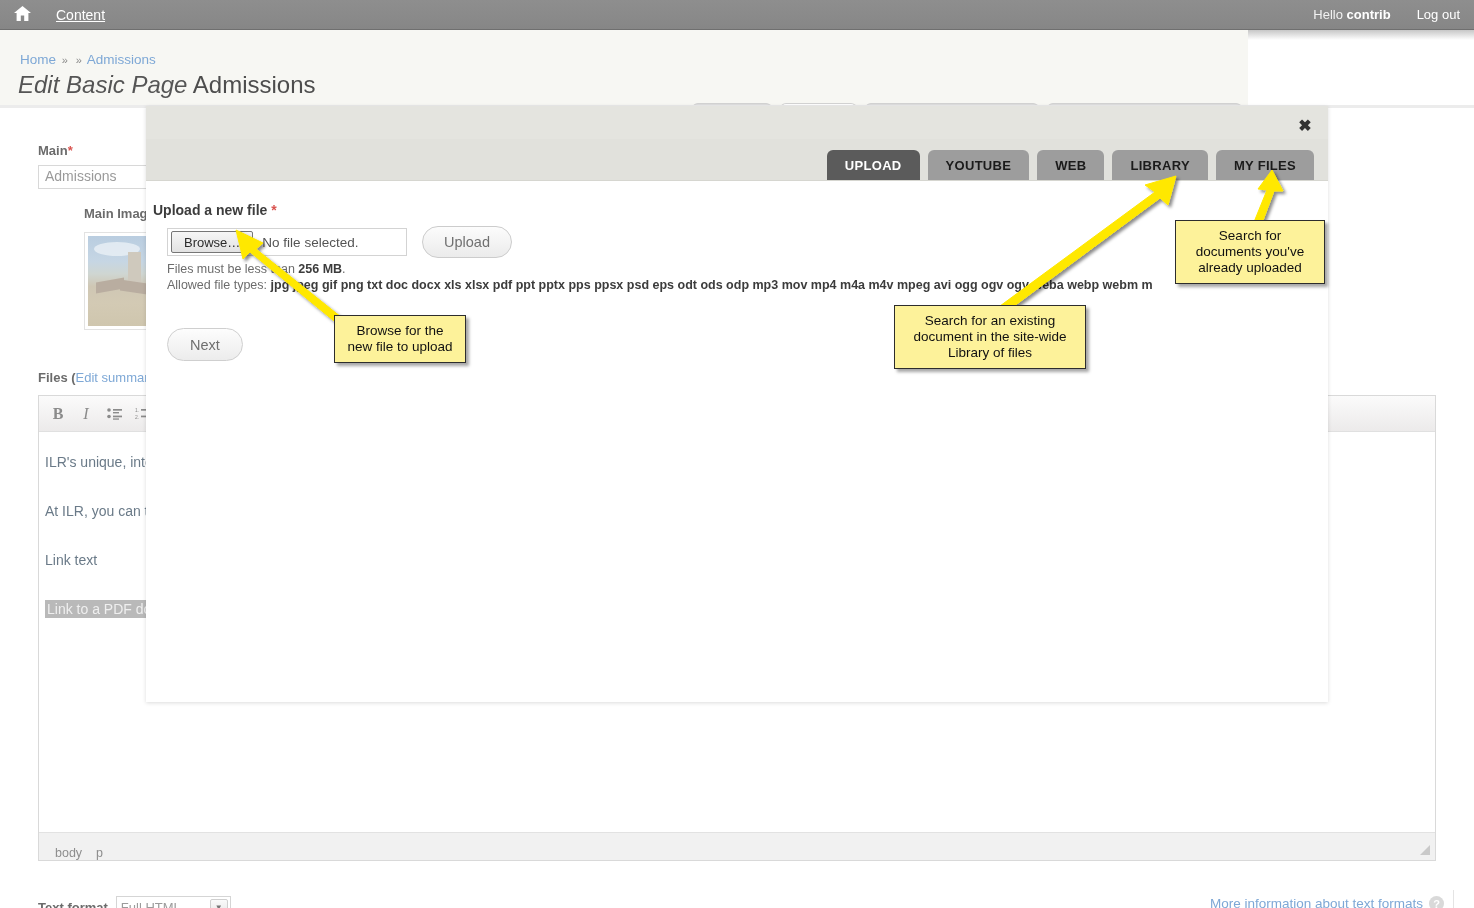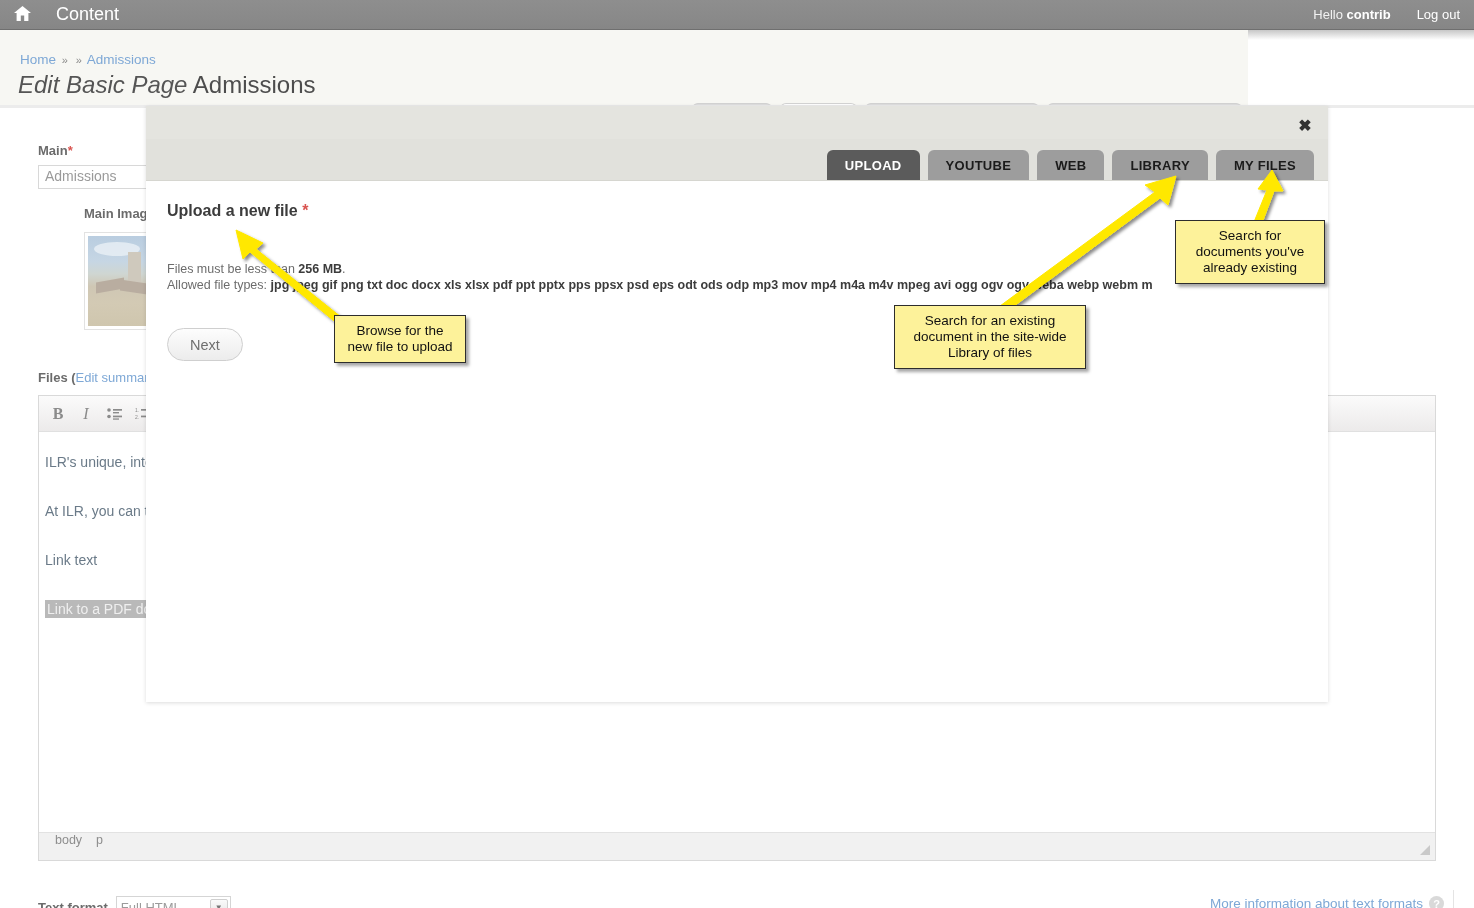--- a/index.html
+++ b/index.html
@@ -19,21 +19,21 @@
     background:linear-gradient(to bottom,#8e8e8e 0%,#8a8a8a 55%,#868686 100%);
     border-bottom:1px solid #6f6f6f;
     display:flex; align-items:center;
     color:#ffffff; font-size:13px;
   }
   #admin-toolbar .home-ico {
     width:44px; text-align:center; font-size:15px; line-height:1;
     color:#fff;
   }
   #admin-toolbar .tb-link {
-    padding:0 12px; color:#fff; font-size:18px;
+    padding:0 12px; color:#fff; font-size:14px;text-decoration:underline;
   }
   #admin-toolbar .tb-right {
     margin-left:auto; display:flex; align-items:center; padding-right:14px;
   }
   #admin-toolbar .tb-right span { font-size:13px; }
   #admin-toolbar .hello { margin-right:26px; color:#f2f2f2; }
   #admin-toolbar .hello b { color:#ffffff; font-weight:bold; }
   #admin-toolbar .logout { color:#ffffff; }
 
   
@@ -142,21 +142,21 @@
     color:#8b8b8b; font-size:14px;
   }
   .tb-btn.bold { font-weight:bold; font-family:"Liberation Serif", serif; font-size:16px; }
   .tb-btn.ital { font-style:italic; font-family:"Liberation Serif", serif; font-size:16px; }
   #editor-body { padding:14px 0 0 0; font-size:14px; color:#6a7a88; line-height:33px; }
   #editor-body p { margin:0 0 16px 0; padding:0 6px; }
   .hl-selected { background:#b9b9b9; color:#efefef; display:inline; padding:1px 2px;}
   #editor-status {
     position:absolute; left:0; right:0; bottom:0; height:28px;
     background:#f1f1f1; border-top:1px solid #e2e2e2;
-    display:flex; align-items:flex-start; gap:14px;
+    display:flex; align-items:flex-end; gap:14px;
     padding-left:16px; font-size:12.5px; color:#8d8d8d;
   }
   #resize-grip {
     position:absolute; right:4px; bottom:4px; width:12px; height:12px;
     color:#b5b5b5; font-size:11px; line-height:12px;
   }
 
   #textformat-row {
     position:absolute; left:38px; top:786px;
     display:flex; align-items:center; gap:8px;
@@ -219,21 +219,21 @@
     height:30px; padding:0 18px;
     display:flex; align-items:center; justify-content:center;
     border-radius:6px 6px 0 0;
     background:#9d9d9d; color:#1b1b1b;
     font-size:13px; font-weight:bold; letter-spacing:.3px;
   }
   .mtab.active { background:#5b5b5b; color:#ffffff; }
 
   #modal-body { position:absolute; left:0; top:76px; width:1182px; height:520px; background:#fff; }
 
-  #upload-label { position:absolute; left:21px; top:20px; font-size:16px; font-weight:bold; color:#3c3c3c; }
+  #upload-label { position:absolute; left:7px; top:20px; font-size:14px; font-weight:bold; color:#3c3c3c; }
   #file-row { position:absolute; left:21px; top:44px; display:flex; align-items:center; gap:15px; }
   #file-input-box {
     width:240px; height:28px;
     border:1px solid #d3d3d3; background:#fff;
     display:flex; align-items:center; padding:0 3px;
   }
   #browse-button {
     height:22px; padding:0 12px;
     border:1px solid #767676; border-radius:2px;
     background:linear-gradient(to bottom,#f6f6f6,#e2e2e2);
@@ -421,20 +421,27 @@
       <div class="mtab">MY FILES</div>
     </div>
   </div>
 
   <div id="modal-body">
     <div id="upload-label">
       <span>Upload a new file</span>
       <span class="req">*</span>
     </div>
 
+    <div id="file-row">
+      <div id="file-input-box">
+        <div id="browse-button">Browse…</div>
+        <div id="file-chosen">No file selected.</div>
+      </div>
+      <div id="upload-button">Upload</div>
+    </div>
 
     <div id="file-hint"><span>Files must be less than </span><b>256 MB</b><span>.</span></div>
 
     <div id="file-types"><span>Allowed file types: </span><b>jpg jpeg gif png txt doc docx xls xlsx pdf ppt pptx pps ppsx psd eps odt ods odp mp3 mov mp4 m4a m4v mpeg avi ogg ogv ogv weba webp webm m</b></div>
 
     <div id="next-button">Next</div>
   </div>
 </div>
 
 <svg id="arrow-layer">
@@ -452,13 +459,13 @@
     <path d="M1000,306 L1155,192 L1145,185 L1176,176 L1168,205 L1160,198 L1006,312 Z" fill="#ffe800" stroke="#ffe800" stroke-width="1"></path>
   </g>
 
   <g filter="url(#ashadow)">
     <path d="M1254,222 L1267,190 L1258,189 L1272,170 L1283,191 L1274,191 L1262,223 Z" fill="#ffe800" stroke="#ffe800" stroke-width="1"></path>
   </g>
 </svg>
 
 <div class="callout" id="callout-browse">Browse for the new file to upload</div>
 <div class="callout" id="callout-library">Search for an existing document in the site-wide Library of files</div>
-<div class="callout" id="callout-myfiles">Search for documents you've already existing</div>
+<div class="callout" id="callout-myfiles">Search for documents you've already uploaded</div>
 
 </body></html>

